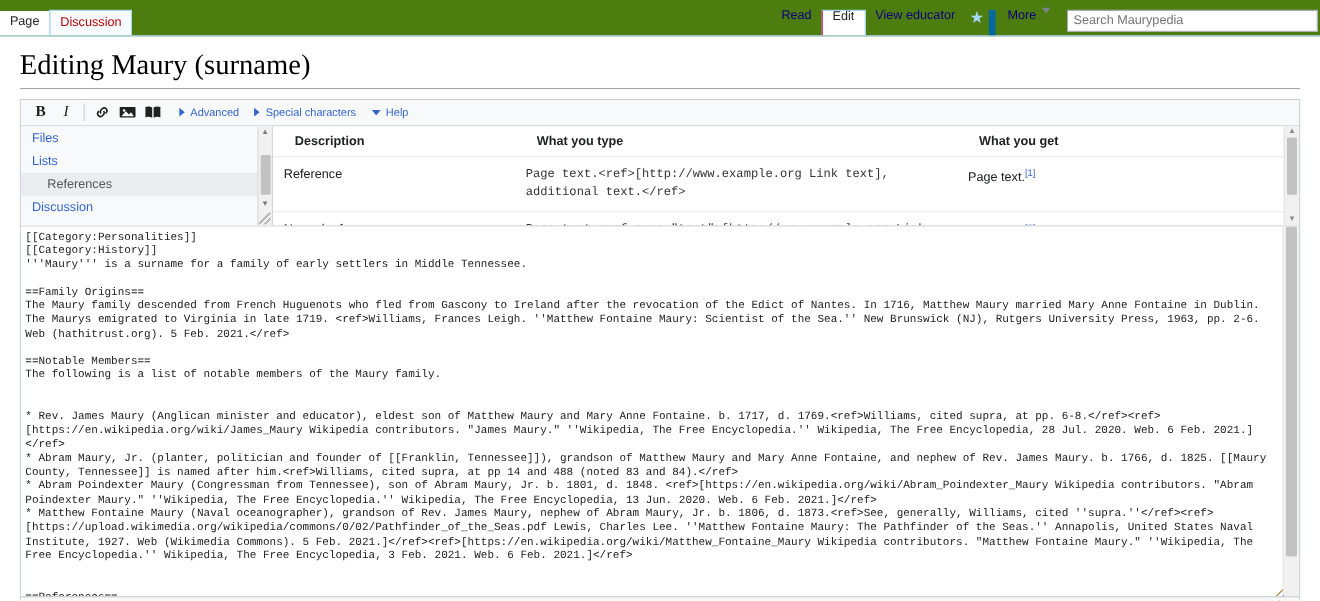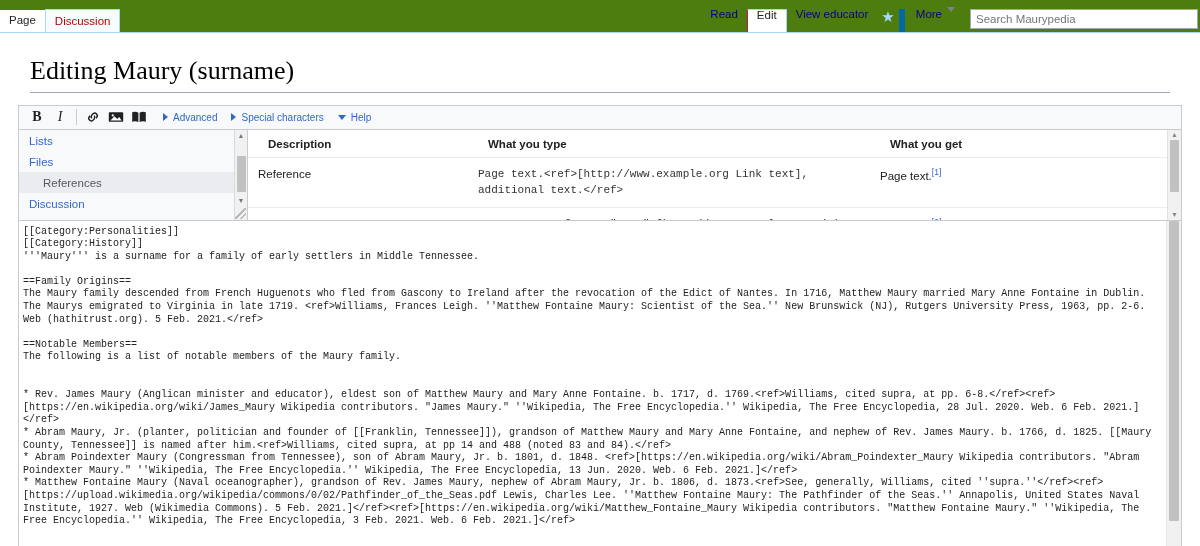--- a/index.html
+++ b/index.html
@@ -122,21 +122,21 @@
 
   
   .title-wrap {
     padding: 10px 18px 0 18px;
   }
   .page-title {
     font-family: "Liberation Serif", serif;
     font-size: 26px;
     font-weight: normal;
     color: #000000;
-    margin: 12px;
+    margin: 0;
     padding-bottom: 4px;
     border-bottom: 1px solid #a2a9b1;
     line-height: 1.25;
   }
 
   
   .edit-area {
     margin: 9px 18px 0 18px;
     border: 1px solid #c8ccd1;
     box-sizing: border-box;
@@ -477,24 +477,24 @@
     <div class="tb-menu">
       <span class="arrow-d"></span>
       <span>Help</span>
     </div>
   </div>
 
   <div class="help-panel">
 
     <div class="help-side">
       <div class="help-side-item">
+        <span>Files</span>
+      </div>
+      <div class="help-side-item">
         <span>Lists</span>
-      </div>
-      <div class="help-side-item">
-        <span>Files</span>
       </div>
       <div class="help-side-item active">
         <span>References</span>
       </div>
       <div class="help-side-item">
         <span>Discussion</span>
       </div>
 
       <div class="side-scroll">
         <div class="arr up">▲</div>

